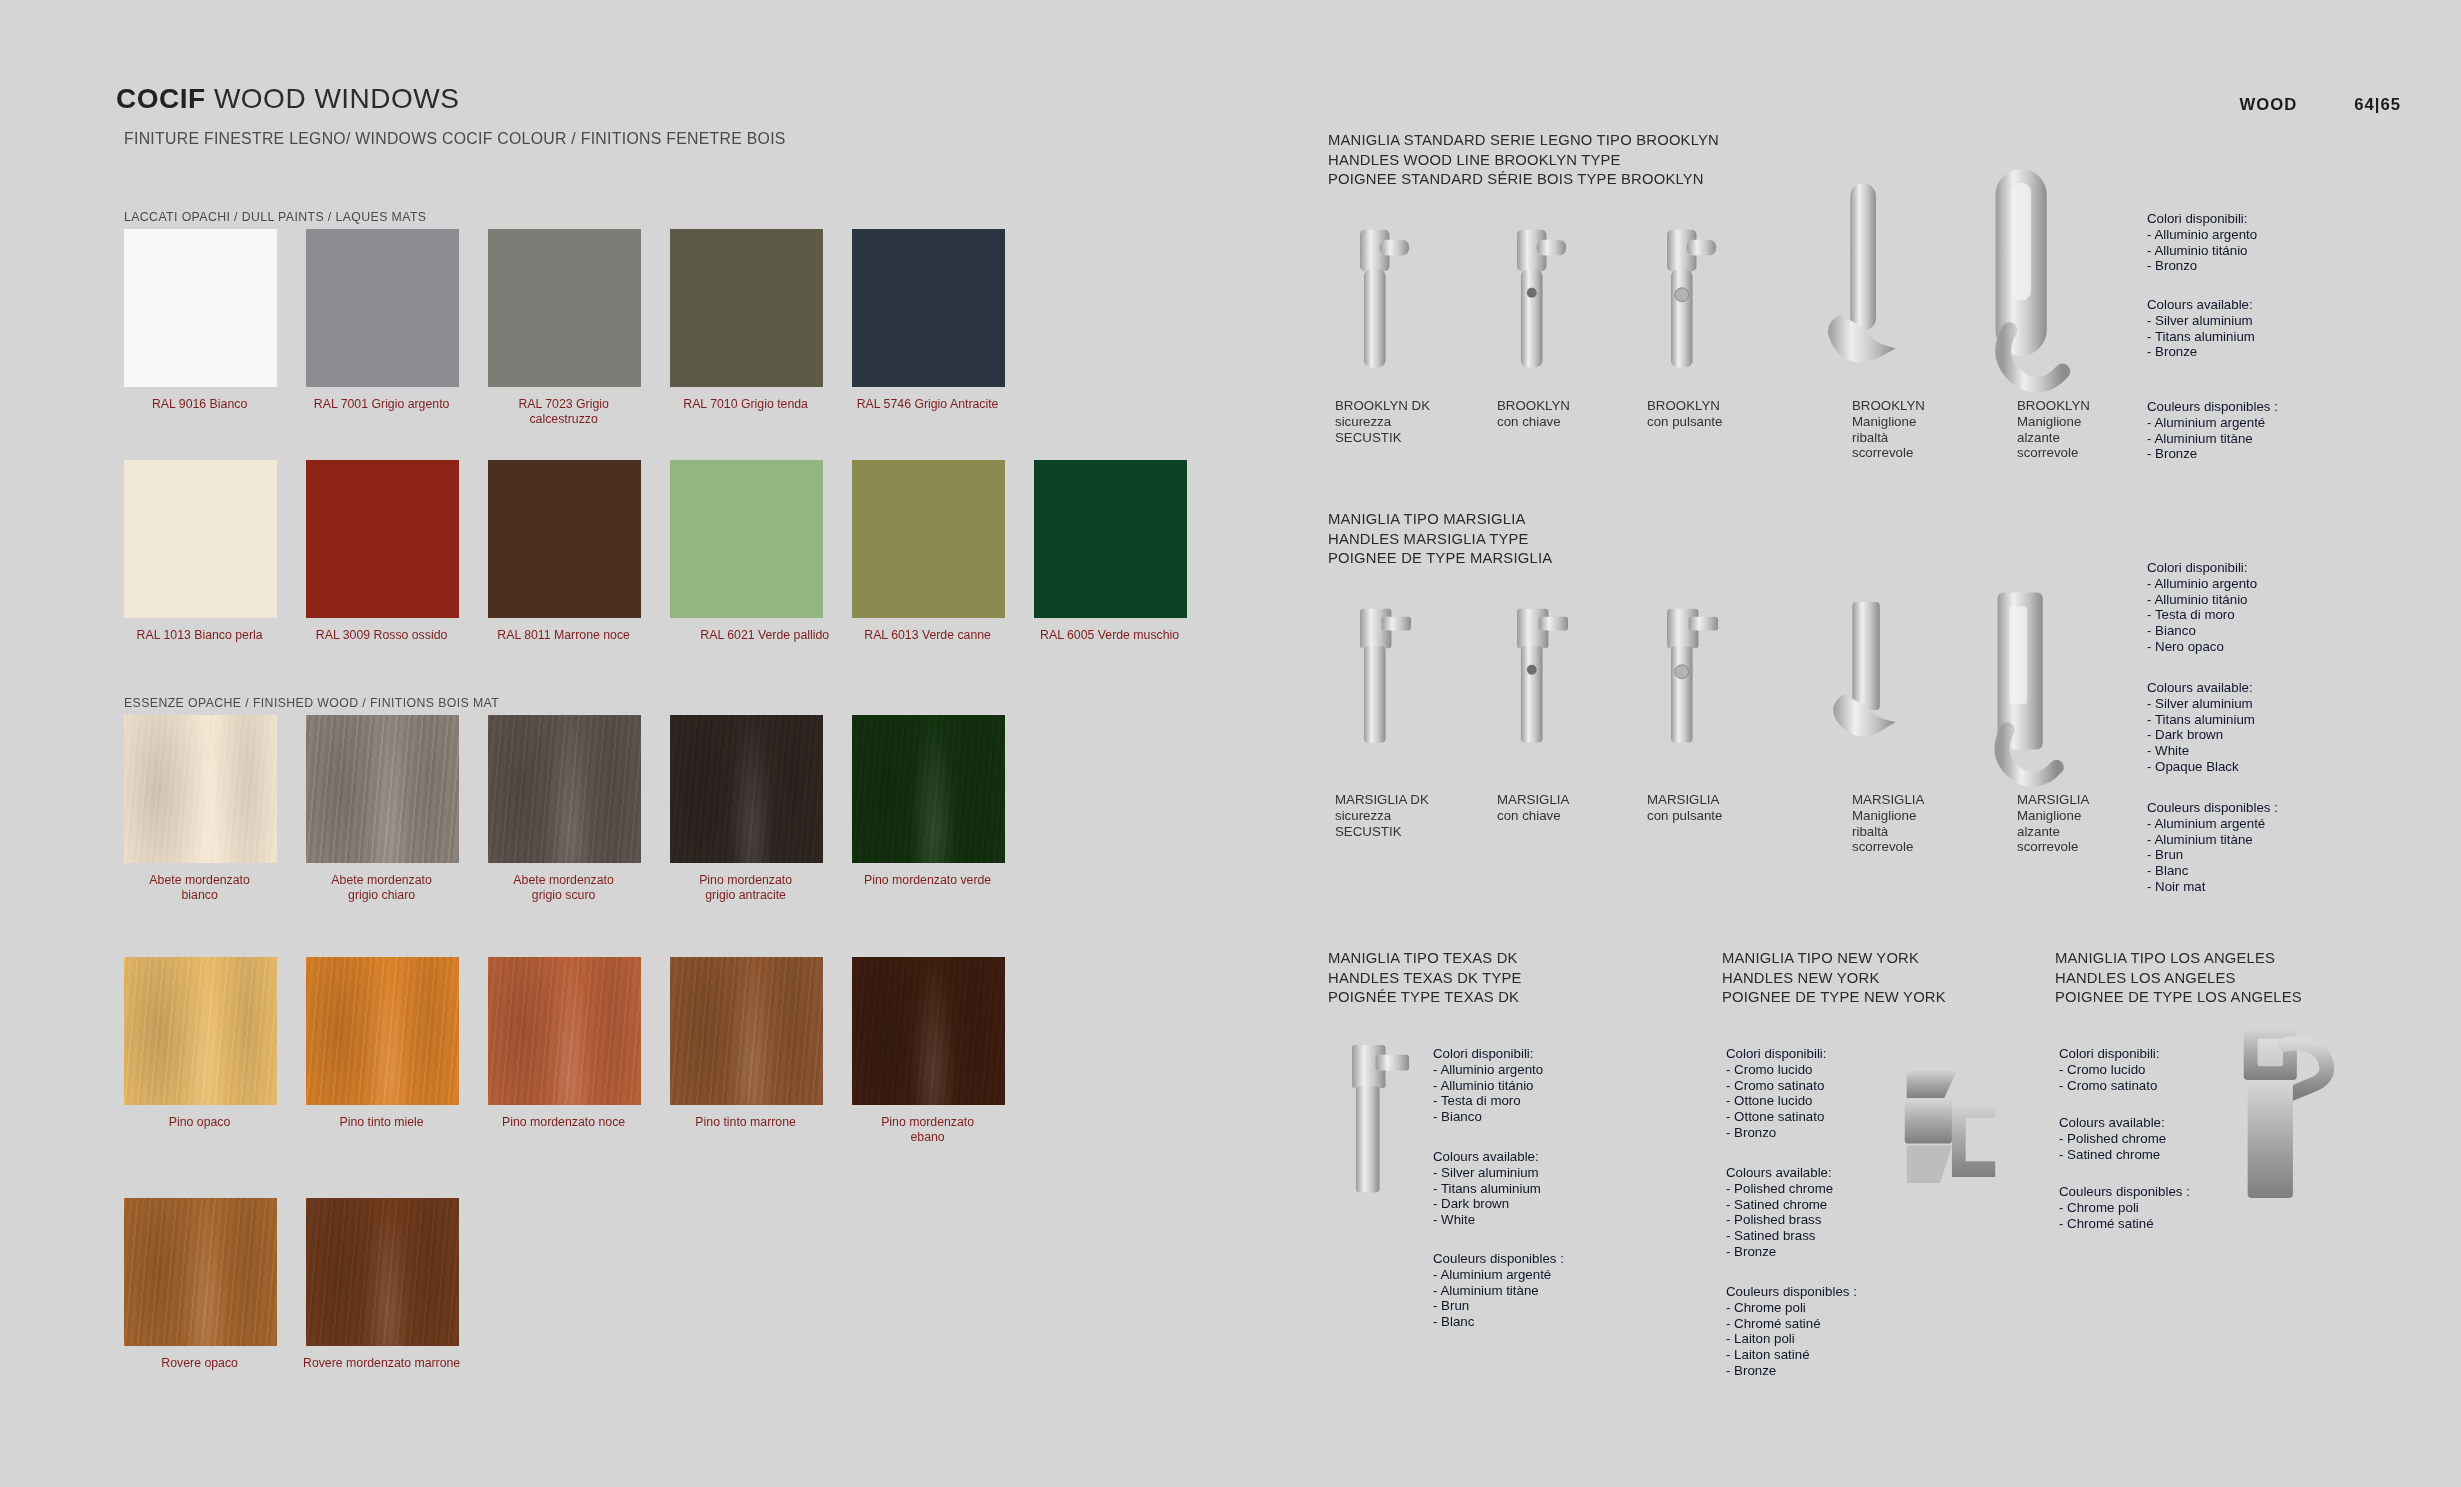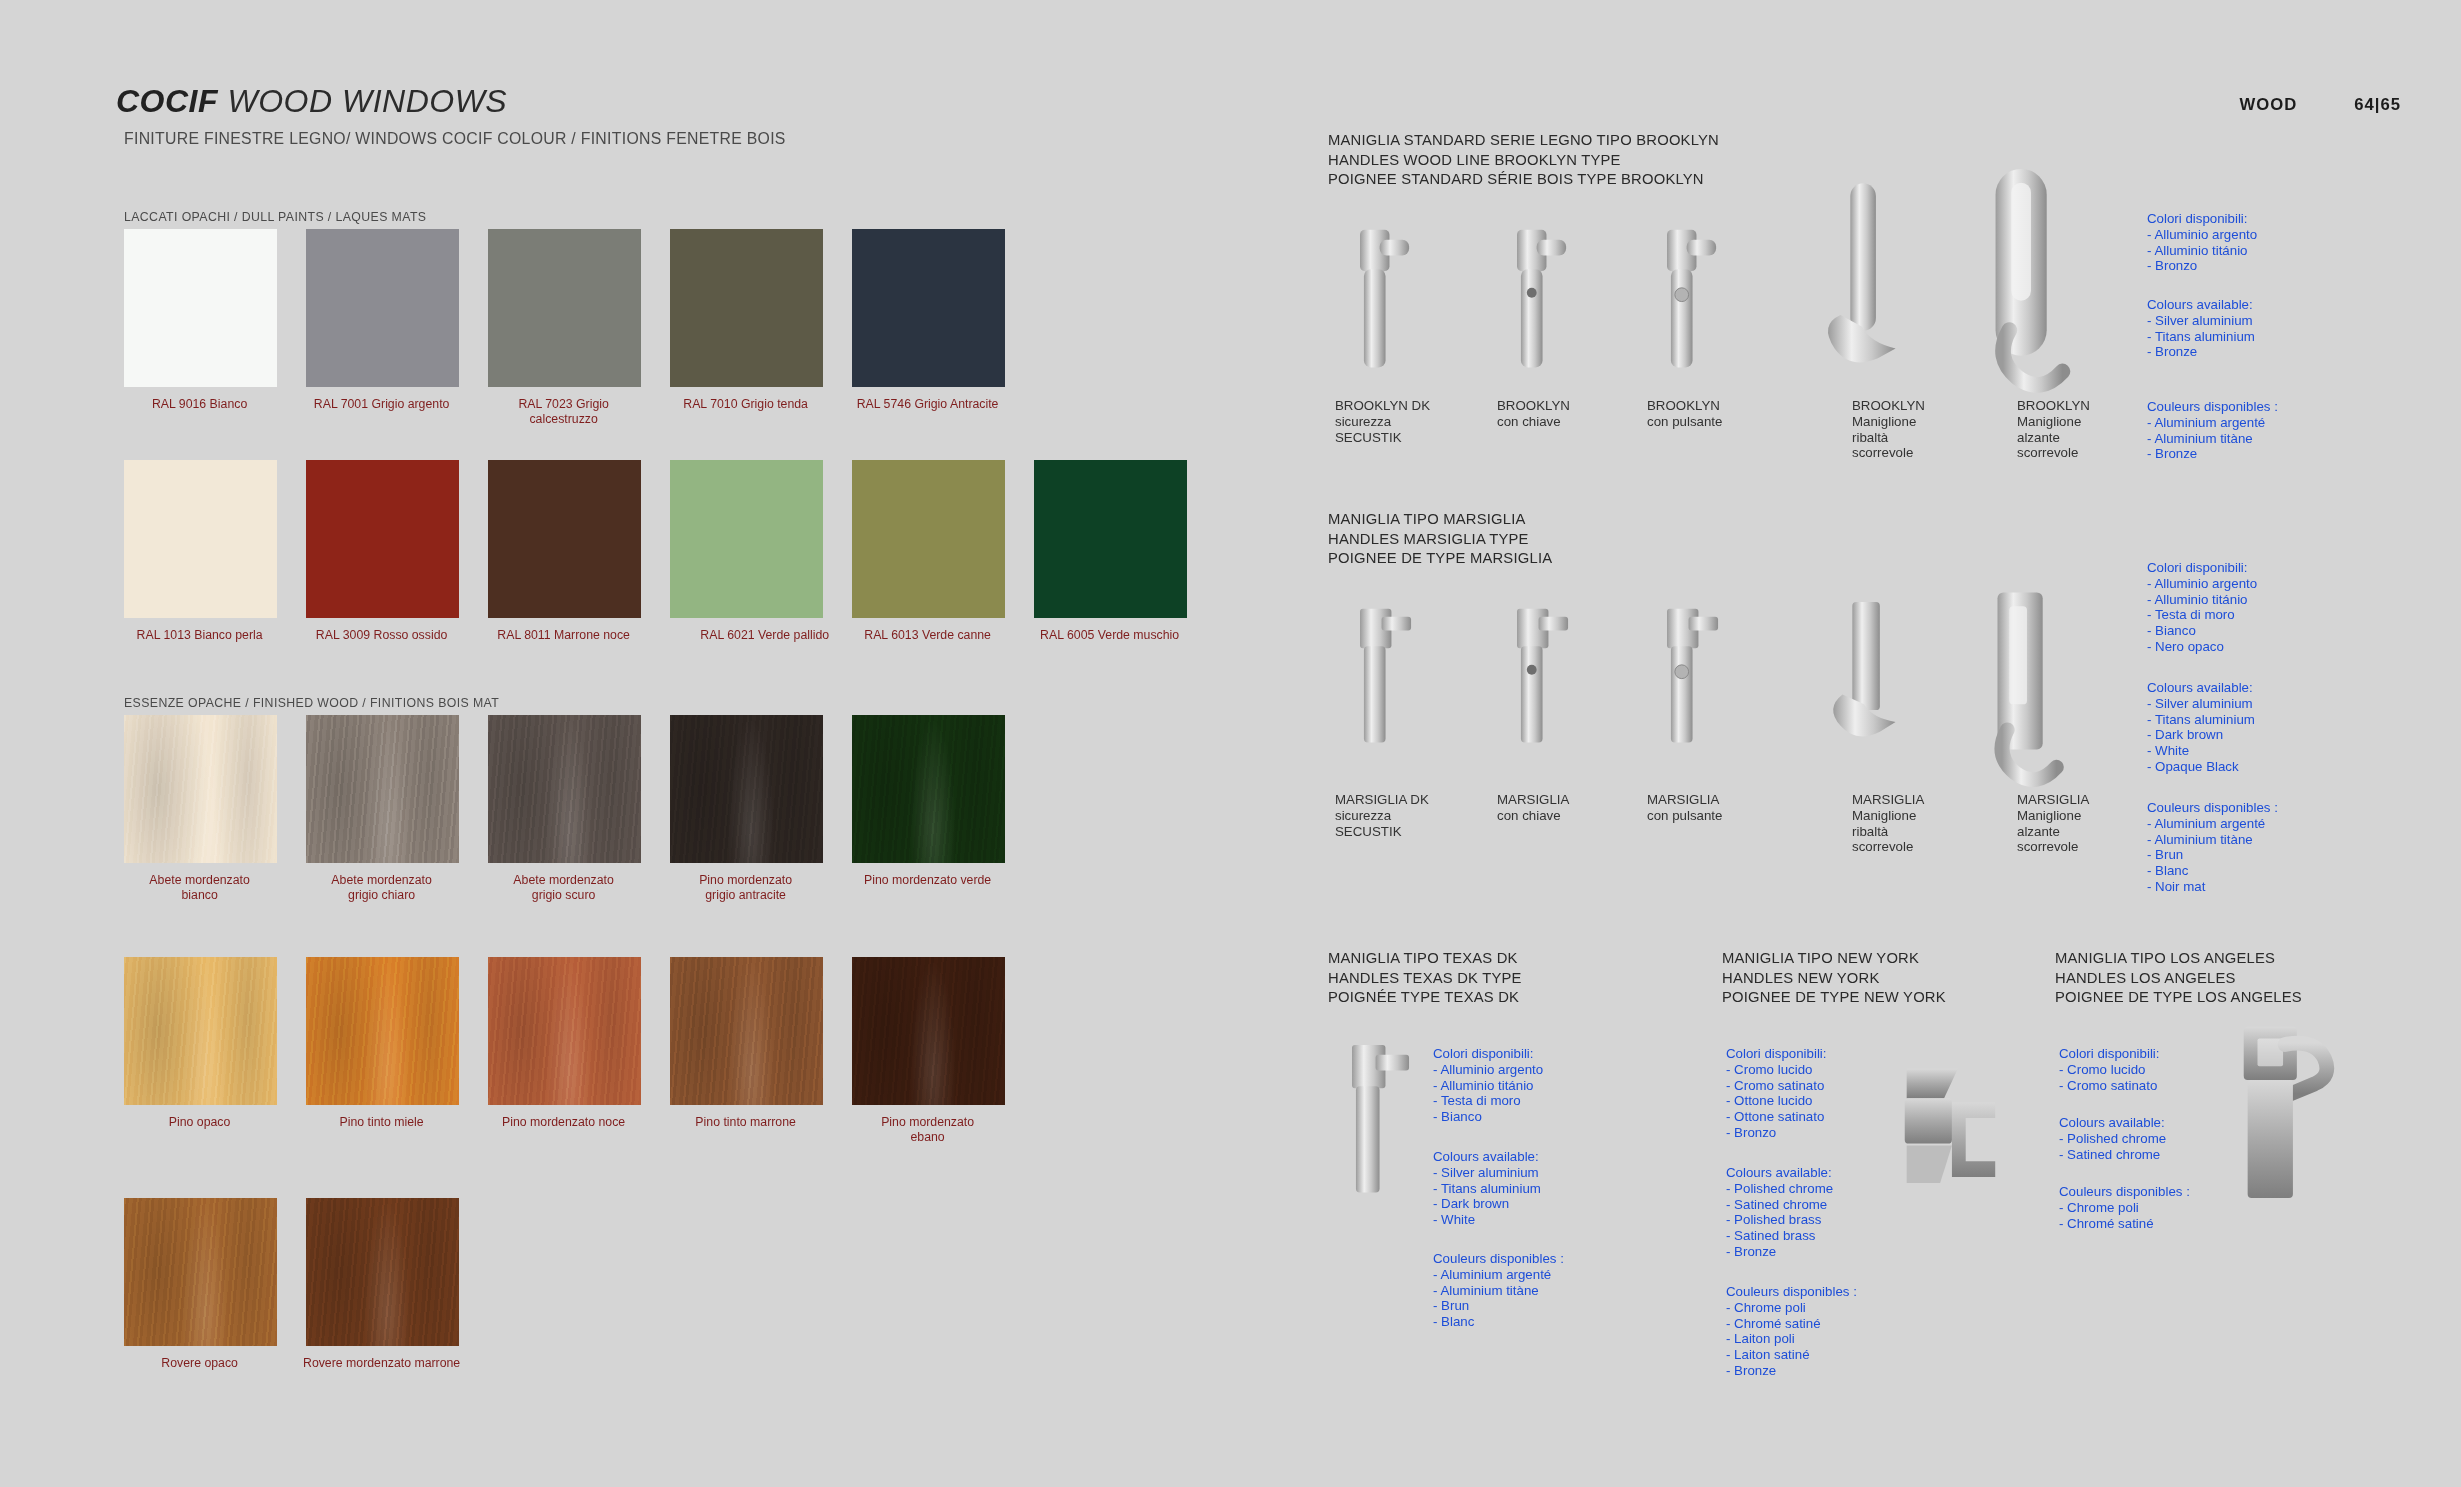--- a/index.html
+++ b/index.html
@@ -9,21 +9,21 @@
     font-family:"Liberation Sans", sans-serif;
     color:#3a3a3a;
     position:relative;
     overflow:hidden;
   }
   .page { position:relative; width:2462px; height:1487px; }
 
   
   .brand {
     position:absolute; left:116px; top:83px;
-    font-size:32px; letter-spacing:0.5px; color:#222; white-space:nowrap;font-style:italic;
+    font-size:28px; letter-spacing:0.5px; color:#222; white-space:nowrap;
   }
   .brand b { font-weight:700; }
   .brand span.light { font-weight:300; color:#2b2b2b; }
   .subtitle {
     position:absolute; left:124px; top:130px;
     font-size:15.8px; font-weight:300; letter-spacing:0.3px; color:#4a4a4a;
     white-space:nowrap;
   }
   .hdr-right {
     position:absolute; right:61px; top:95px;
@@ -65,21 +65,21 @@
   .hdl-title {
     position:absolute; font-size:14.8px; font-weight:400; line-height:19.7px;
     letter-spacing:0.2px; color:#2a2a2a; white-space:pre-line;
   }
   .hdl-caption {
     position:absolute; font-size:13.3px; line-height:15.8px; font-weight:300;
     color:#333; white-space:pre-line;
   }
   .colorlist {
     position:absolute; font-size:13.3px; line-height:15.8px; font-weight:300;
-    color:#1d4ed8; white-space:pre-line;
+    color:#0f172a; white-space:pre-line;
   }
   .handle-svg { position:absolute; }
 </style>
 </head>
 <body>
 
 <div class="page">
 
   <div class="brand">
     <b>COCIF</b><span class="light"> WOOD WINDOWS</span>

